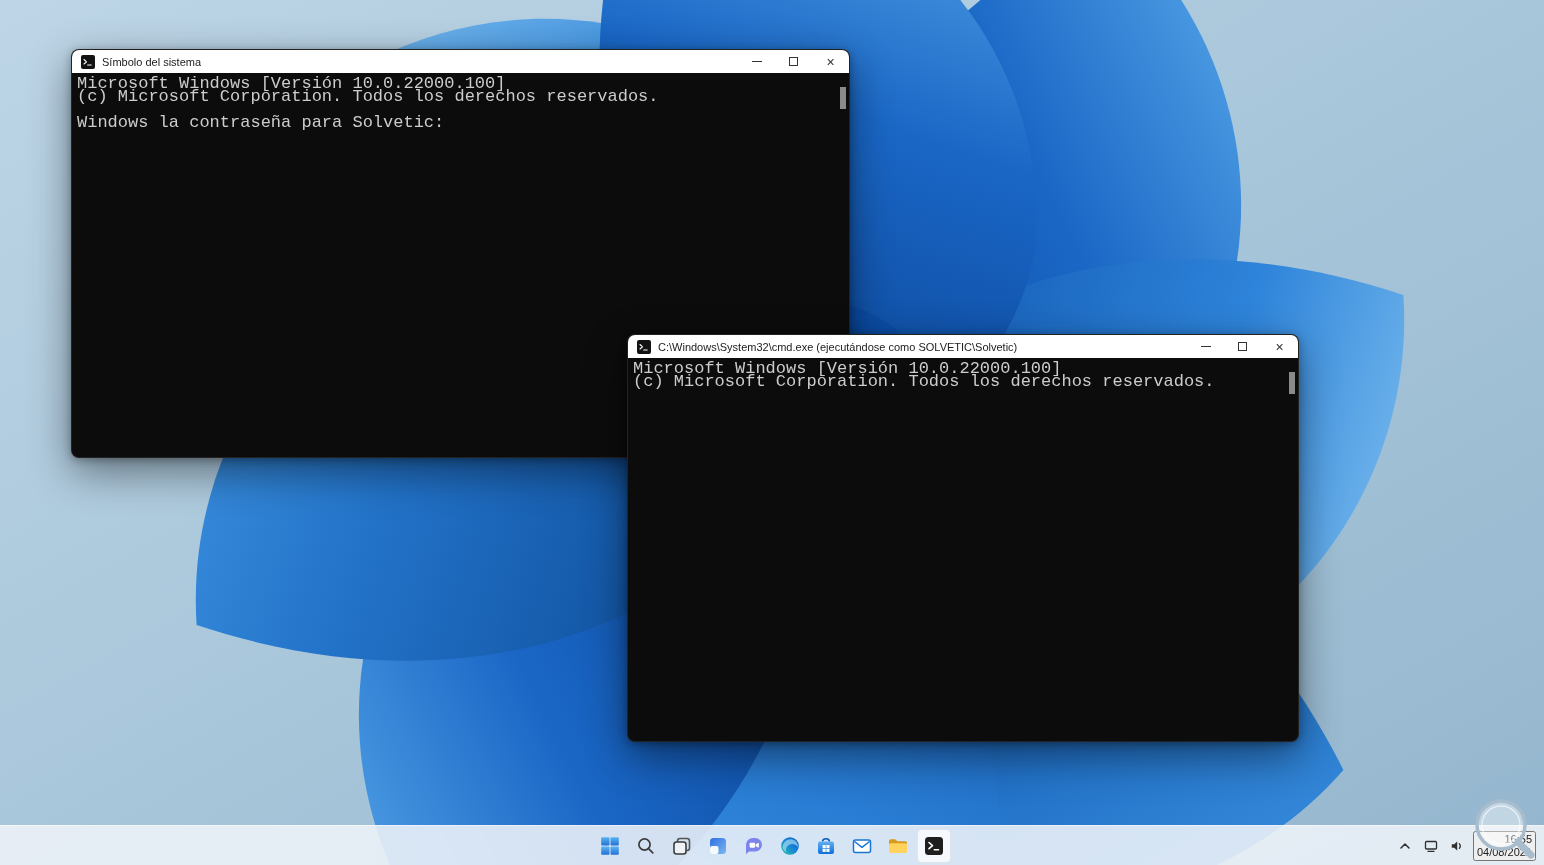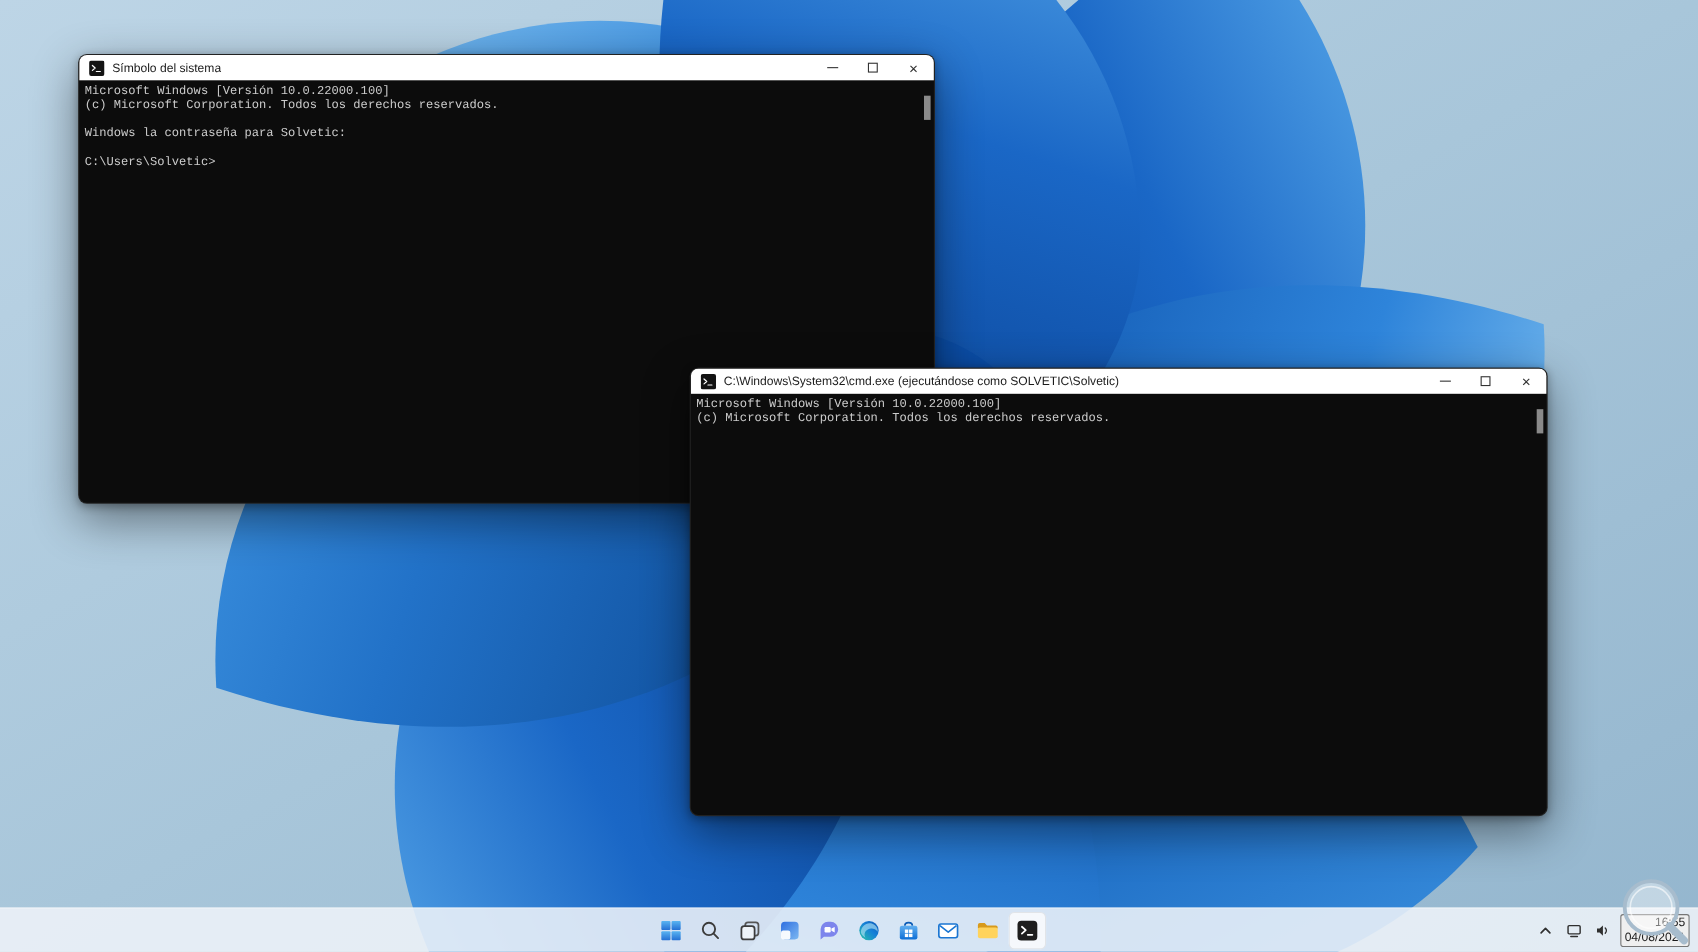--- a/index.html
+++ b/index.html
@@ -5,35 +5,35 @@
   * { margin:0; padding:0; box-sizing:border-box; }
   html,body { width:1544px; height:865px; overflow:hidden; font-family:"Liberation Sans", sans-serif; }
 
   .desktop { position:relative; width:1544px; height:865px; overflow:hidden; background:linear-gradient(150deg,#bad3e4 0%,#a6c4d9 45%,#96b7cf 100%); }
   .wallpaper { position:absolute; inset:0; }
 
   
   .window { position:absolute; background:#0c0c0c; border-radius:8px; overflow:hidden;
             box-shadow:0 14px 42px rgba(0,0,0,.45), 0 2px 8px rgba(0,0,0,.3); border:1px solid rgba(40,40,40,.8); }
   .win1 { left:31px; top:49px; width:779px; height:409px; z-index:2;margin-left:40px; }
-  .win2 { left:627px; top:334px; width:780px; height:408px; z-index:3; }
+  .win2 { left:627px; top:334px; width:672px; height:408px; z-index:3; }
 
   .titlebar { height:23px; background:#ffffff; display:flex; align-items:center; gap:7px; padding-left:9px;
               font-size:11px; color:#1b1b1b; user-select:none; }
   .titlebar .win-icon { width:14px; height:14px; flex:0 0 auto; display:block; }
   .titlebar .title { white-space:nowrap; overflow:hidden; }
 
   .caption { margin-left:auto; display:flex; height:100%; }
   .cap-btn { width:37px; height:100%; display:flex; align-items:center; justify-content:center; background:transparent; border:none; cursor:default; }
   .glyph-min { width:10px; height:0; border-bottom:1px solid #333; display:block; }
   .glyph-max { width:9px; height:9px; border:1px solid #333; display:block; }
   .glyph-close { font-size:14px; line-height:1; color:#333; font-family:"Liberation Sans",sans-serif; }
 
   .term-body { position:relative; height:calc(100% - 23px); padding:4px 14px 4px 5px;
-               font-family:"Liberation Mono","DejaVu Sans Mono",monospace; font-size:11px; line-height:13px; color:#cccccc; }
+               font-family:"Liberation Mono","DejaVu Sans Mono",monospace; font-size:17px; line-height:13px; color:#cccccc; }
   .term-line { white-space:pre; height:13px; }
 
   .scrollbar { position:absolute; top:2px; right:1px; bottom:2px; width:9px; }
   .scroll-thumb { position:absolute; left:1px; top:12px; width:6px; height:22px; background:#8a8a8a; }
 
   
   .taskbar { position:absolute; left:0; right:0; bottom:0; height:40px; z-index:5;
              background:rgba(238,243,248,0.88); border-top:1px solid rgba(255,255,255,0.5);
              display:flex; align-items:center; }
   .task-center { position:absolute; left:50%; transform:translateX(-50%); display:flex; gap:2px; align-items:center; }
@@ -112,21 +112,20 @@
             <span class="glyph-close">×</span>
           </button>
       </div>
     </div>
     <div class="term-body">
       <div class="term-line">Microsoft Windows [Versión 10.0.22000.100]</div>
       <div class="term-line">(c) Microsoft Corporation. Todos los derechos reservados.</div>
       <div class="term-line"></div>
       <div class="term-line">Windows la contraseña para Solvetic:</div>
       <div class="term-line"></div>
-      <div class="term-line">C:\Users\Solvetic&gt;</div>
       <div class="scrollbar">
         <div class="scroll-thumb"></div>
       </div>
     </div>
   </div>
 
   <div class="window win2">
     <div class="titlebar">
       <svg class="win-icon" viewBox="0 0 14 14">
         <rect width="14" height="14" rx="2" fill="#131313"></rect>

